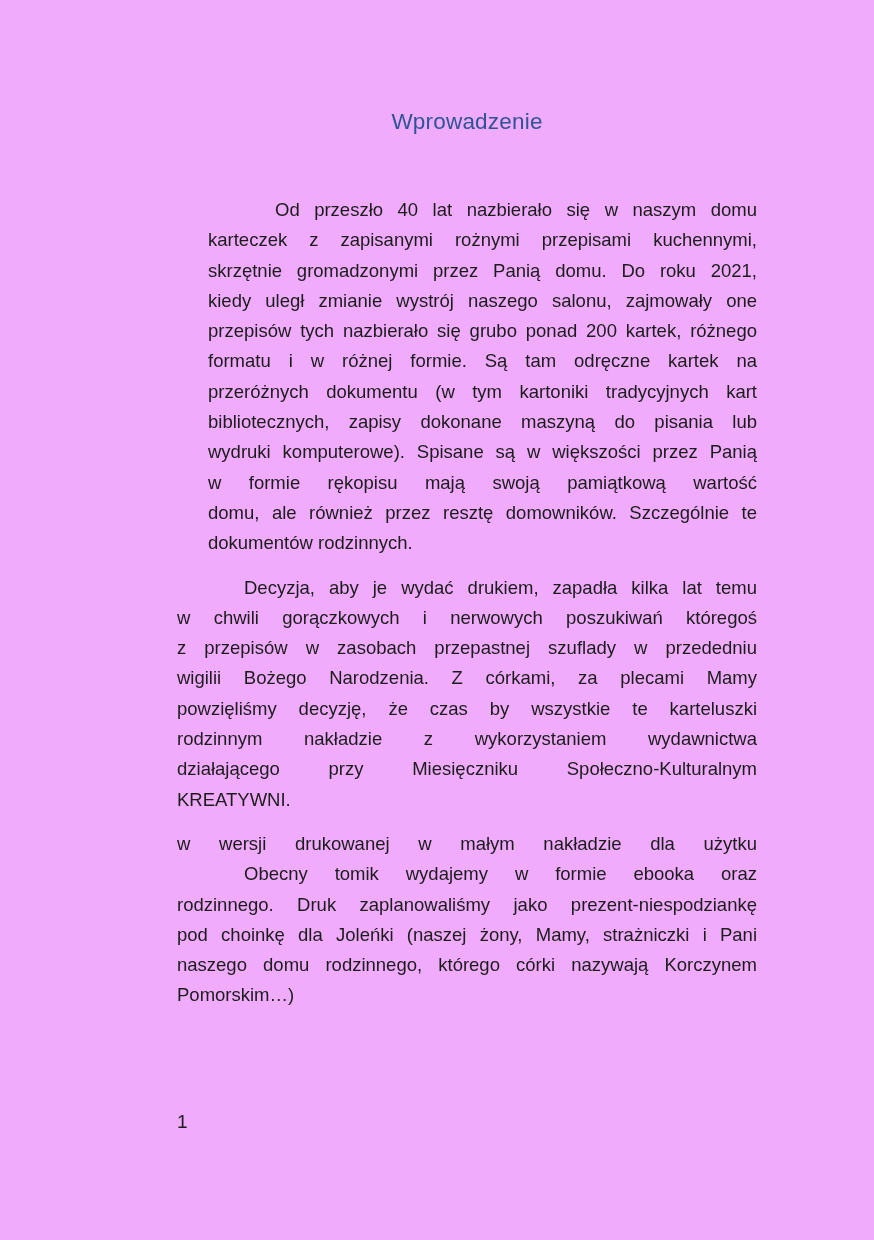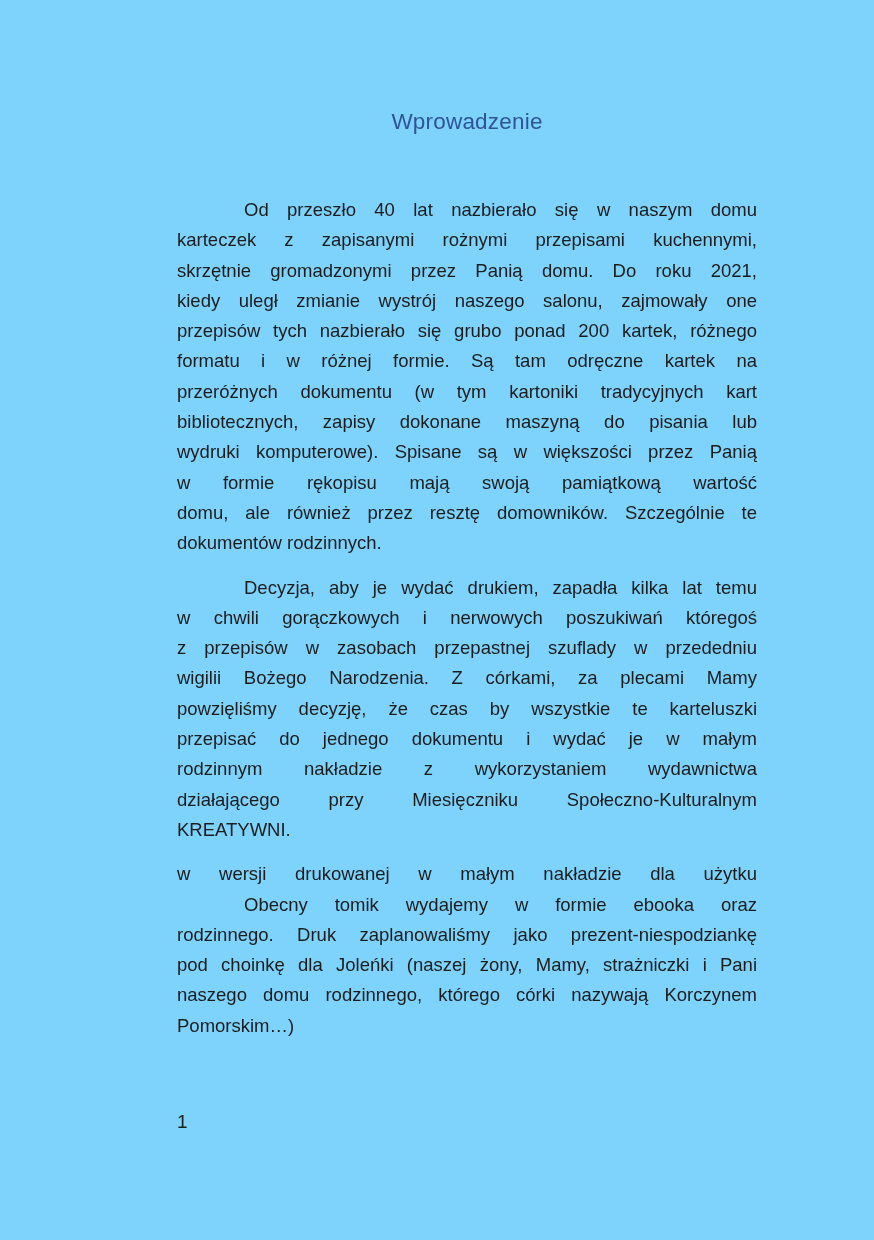--- a/index.html
+++ b/index.html
@@ -4,21 +4,21 @@
 <style>
   html, body {
     margin: 0;
     padding: 0;
     background: #ffffff;
   }
   .page {
     position: relative;
     width: 874px;
     height: 1240px;
-    background: #7dd3fc;
+    background: #f0abfc;
     overflow: hidden;
     font-family: "Liberation Sans", "DejaVu Sans", sans-serif;
     color: #1c1c1c;
   }
   .content {
     position: absolute;
     left: 177px;
     top: 0;
     width: 580px;
   }
@@ -29,21 +29,21 @@
     font-weight: 400;
     text-align: center;
     color: #2F5496; 
     letter-spacing: 0.2px;
   }
   .para {
     margin: 0 0 14px 0;
     font-size: 18.5px;
     line-height: 30.3px;
   }
-  .para-1 { margin-top: 57px; }
+  .para-1 { margin-top: 57px; margin-left: 31px; }
   .line {
     text-align: justify;
     text-align-last: justify;
     -moz-text-align-last: justify;
     text-justify: inter-word;
     white-space: normal;
   }
   .line.first { text-indent: 67px; }
   .line.last {
     text-align-last: left;
@@ -80,21 +80,20 @@
       <div class="line">domu, ale również przez resztę domowników. Szczególnie te</div>
       <div class="line last">dokumentów rodzinnych.</div>
     </div>
 
     <div class="para">
       <div class="line first">Decyzja, aby je wydać drukiem, zapadła kilka lat temu</div>
       <div class="line">w chwili gorączkowych i nerwowych poszukiwań któregoś</div>
       <div class="line">z&nbsp;przepisów w zasobach przepastnej szuflady w przededniu</div>
       <div class="line">wigilii Bożego Narodzenia. Z córkami, za plecami Mamy</div>
       <div class="line">powzięliśmy decyzję, że czas by wszystkie te karteluszki</div>
-      <div class="line">przepisać do jednego dokumentu i wydać je w małym</div>
       <div class="line">rodzinnym nakładzie z wykorzystaniem wydawnictwa</div>
       <div class="line">działającego przy Miesięczniku Społeczno-Kulturalnym</div>
       <div class="line last">KREATYWNI.</div>
     </div>
 
     <div class="para">
       <div class="line">w wersji drukowanej w małym nakładzie dla użytku</div>
       <div class="line first">Obecny tomik wydajemy w formie ebooka oraz</div>
       <div class="line">rodzinnego. Druk zaplanowaliśmy jako prezent-niespodziankę</div>
       <div class="line">pod choinkę dla Joleńki (naszej żony, Mamy, strażniczki i Pani</div>

